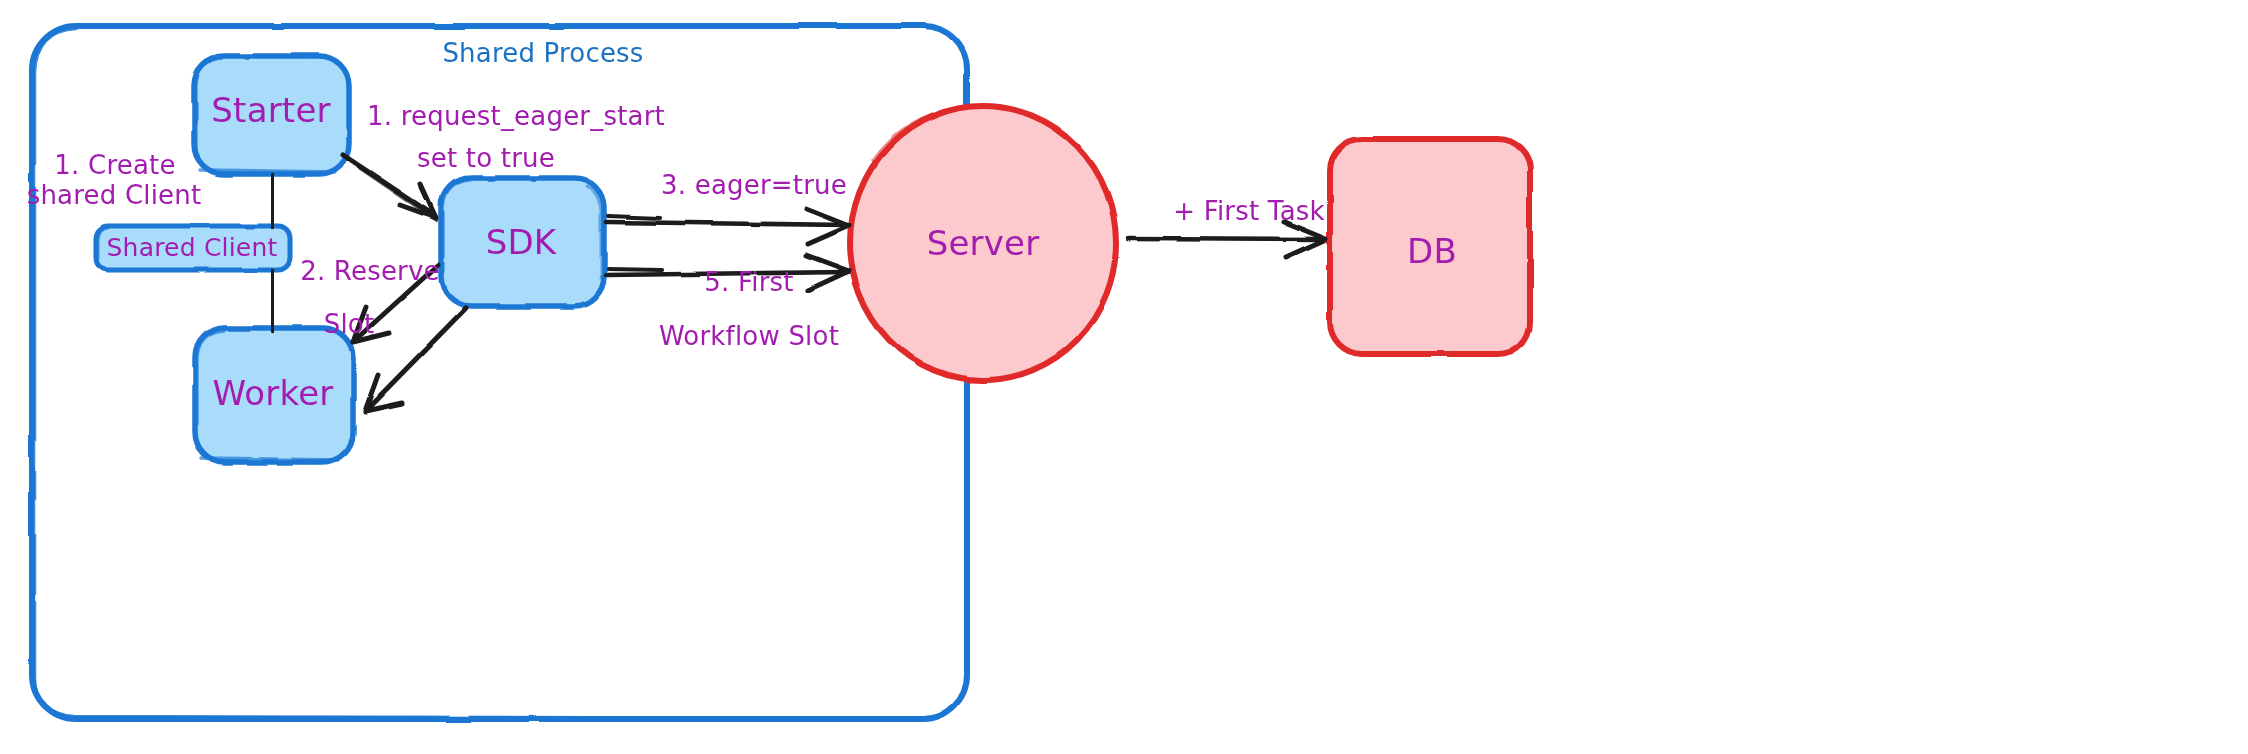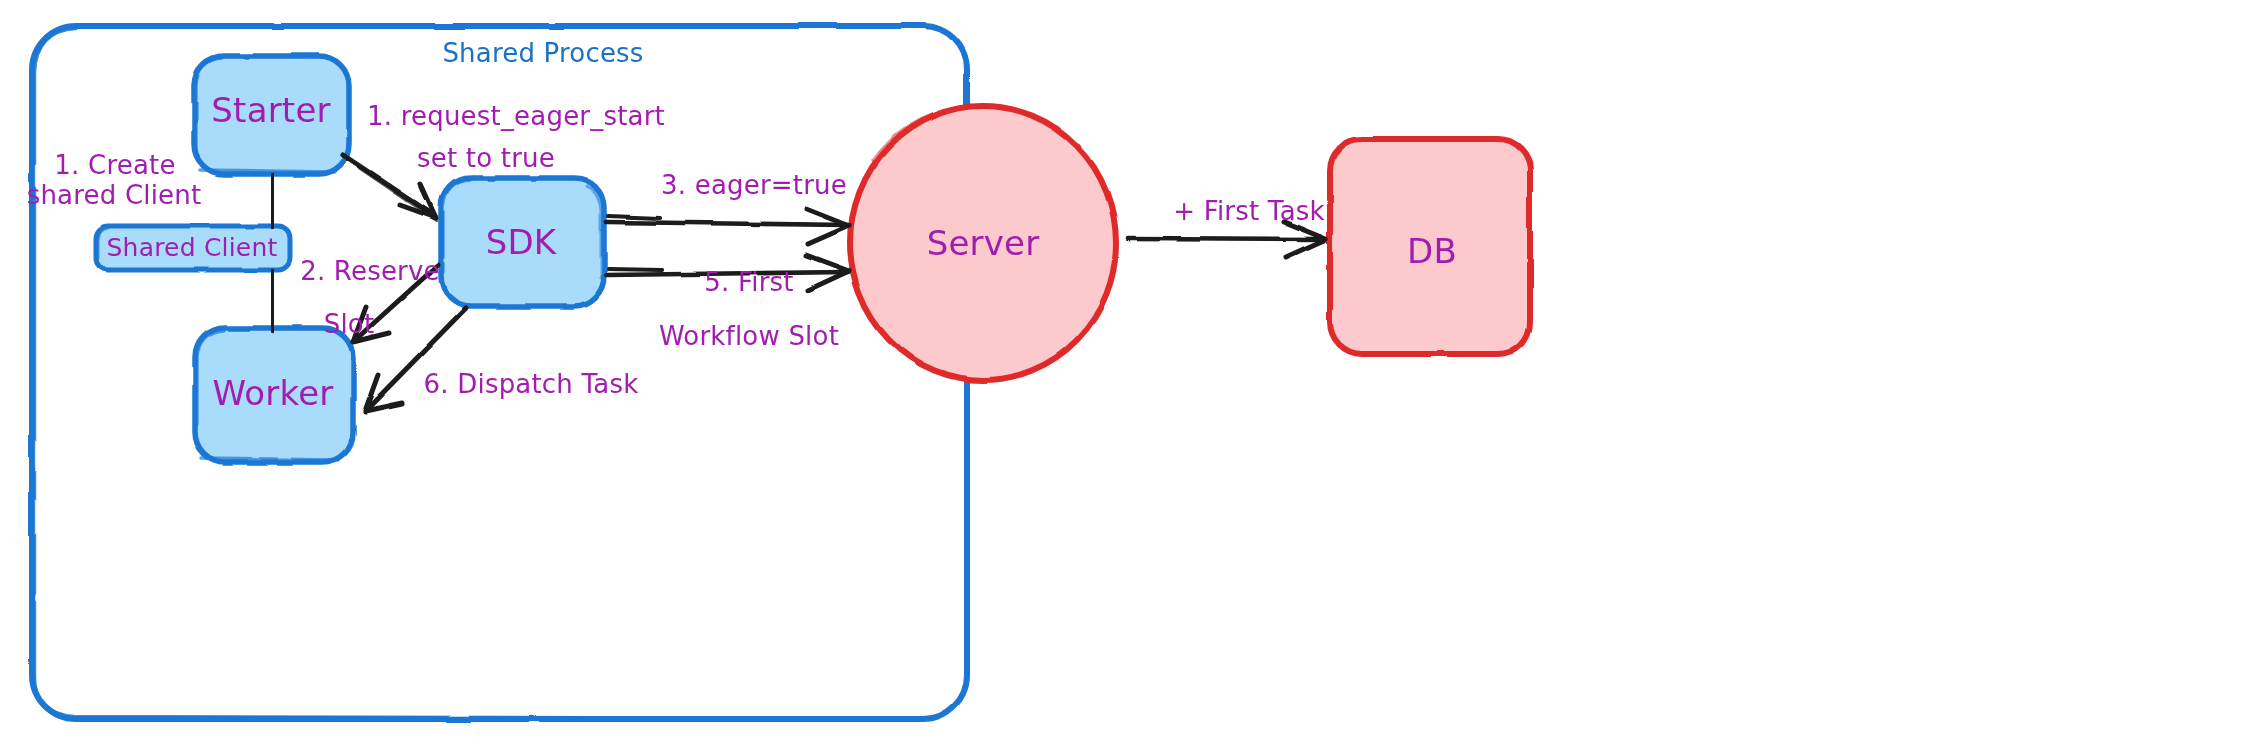--- a/index.html
+++ b/index.html
@@ -171,15 +171,14 @@
   <div class="edge-label" style="left:370px; top:272px;text-align:right;">2. Reserve</div>
   <div class="edge-label" style="left:349px; top:301px;margin-top:24px;">Slot</div>
 
   <div class="edge-label" style="left:754px; top:186px;">3. eager=true</div>
 
   <div class="edge-label" style="left:1221px; top:212px;margin-left:28px;">+ First Task</div>
 
   <div class="edge-label" style="left:749px; top:283px;">5. First</div>
   <div class="edge-label" style="left:749px; top:337px;">Workflow Slot</div>
 
-  <div class="edge-label" style="left:531px; top:385px;">6. Dispatch Task</div>
 
 </div>
 
 </body></html>

